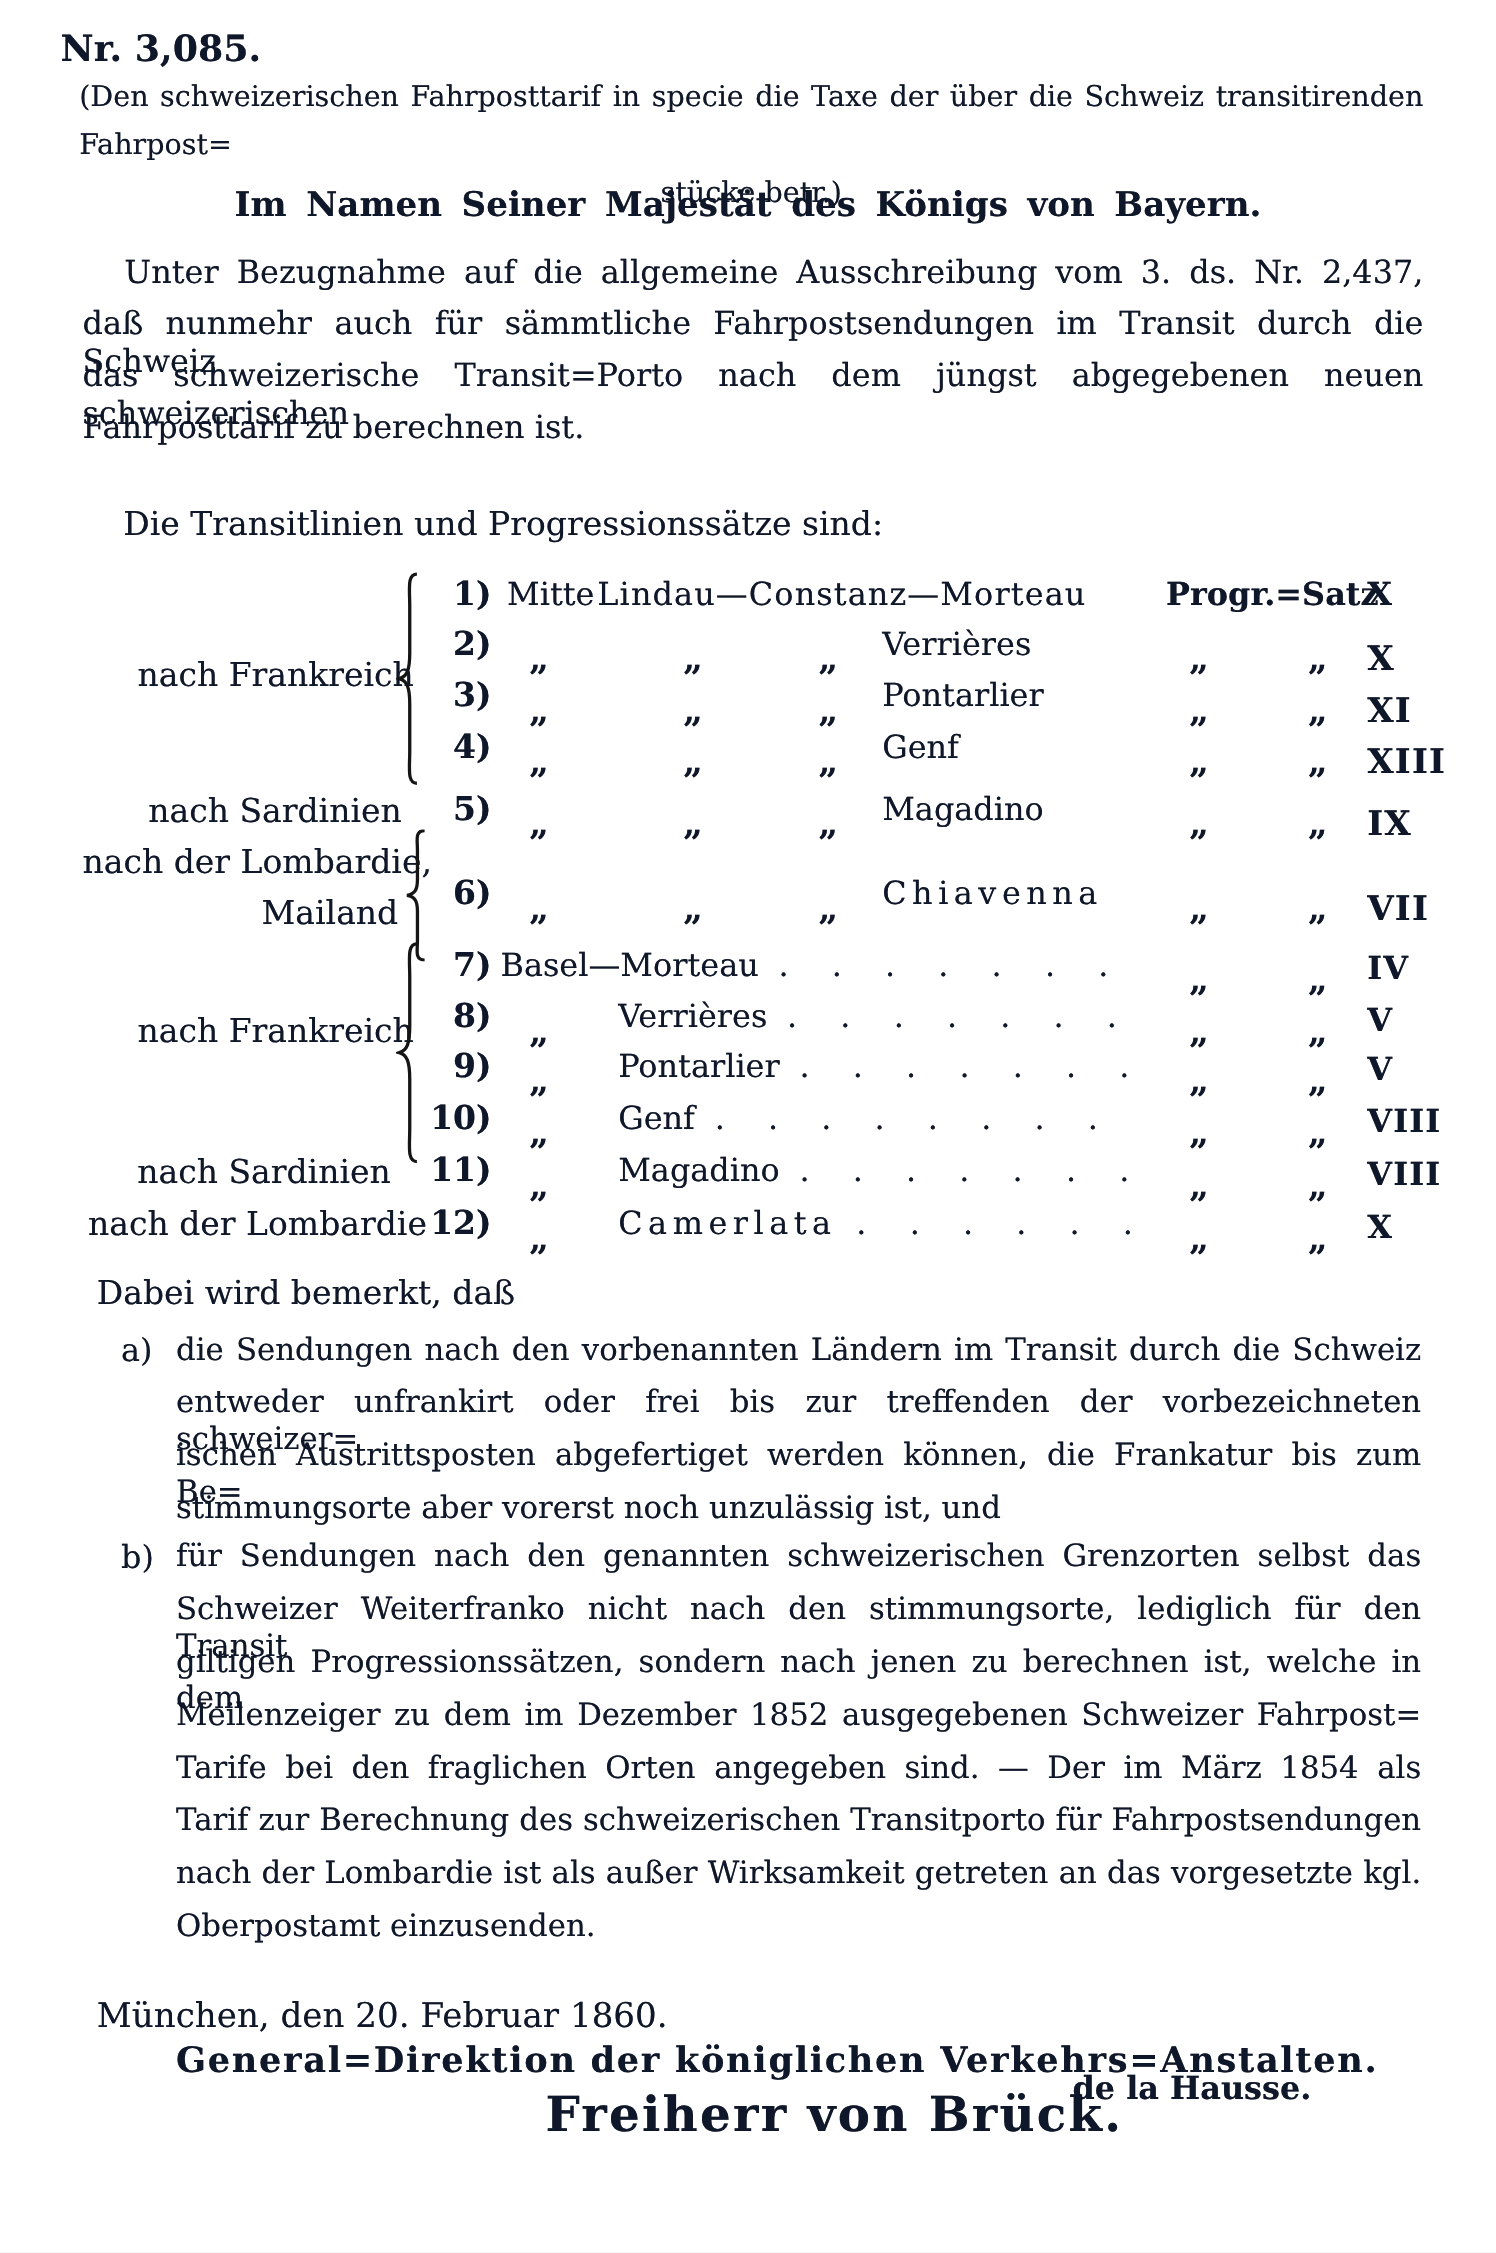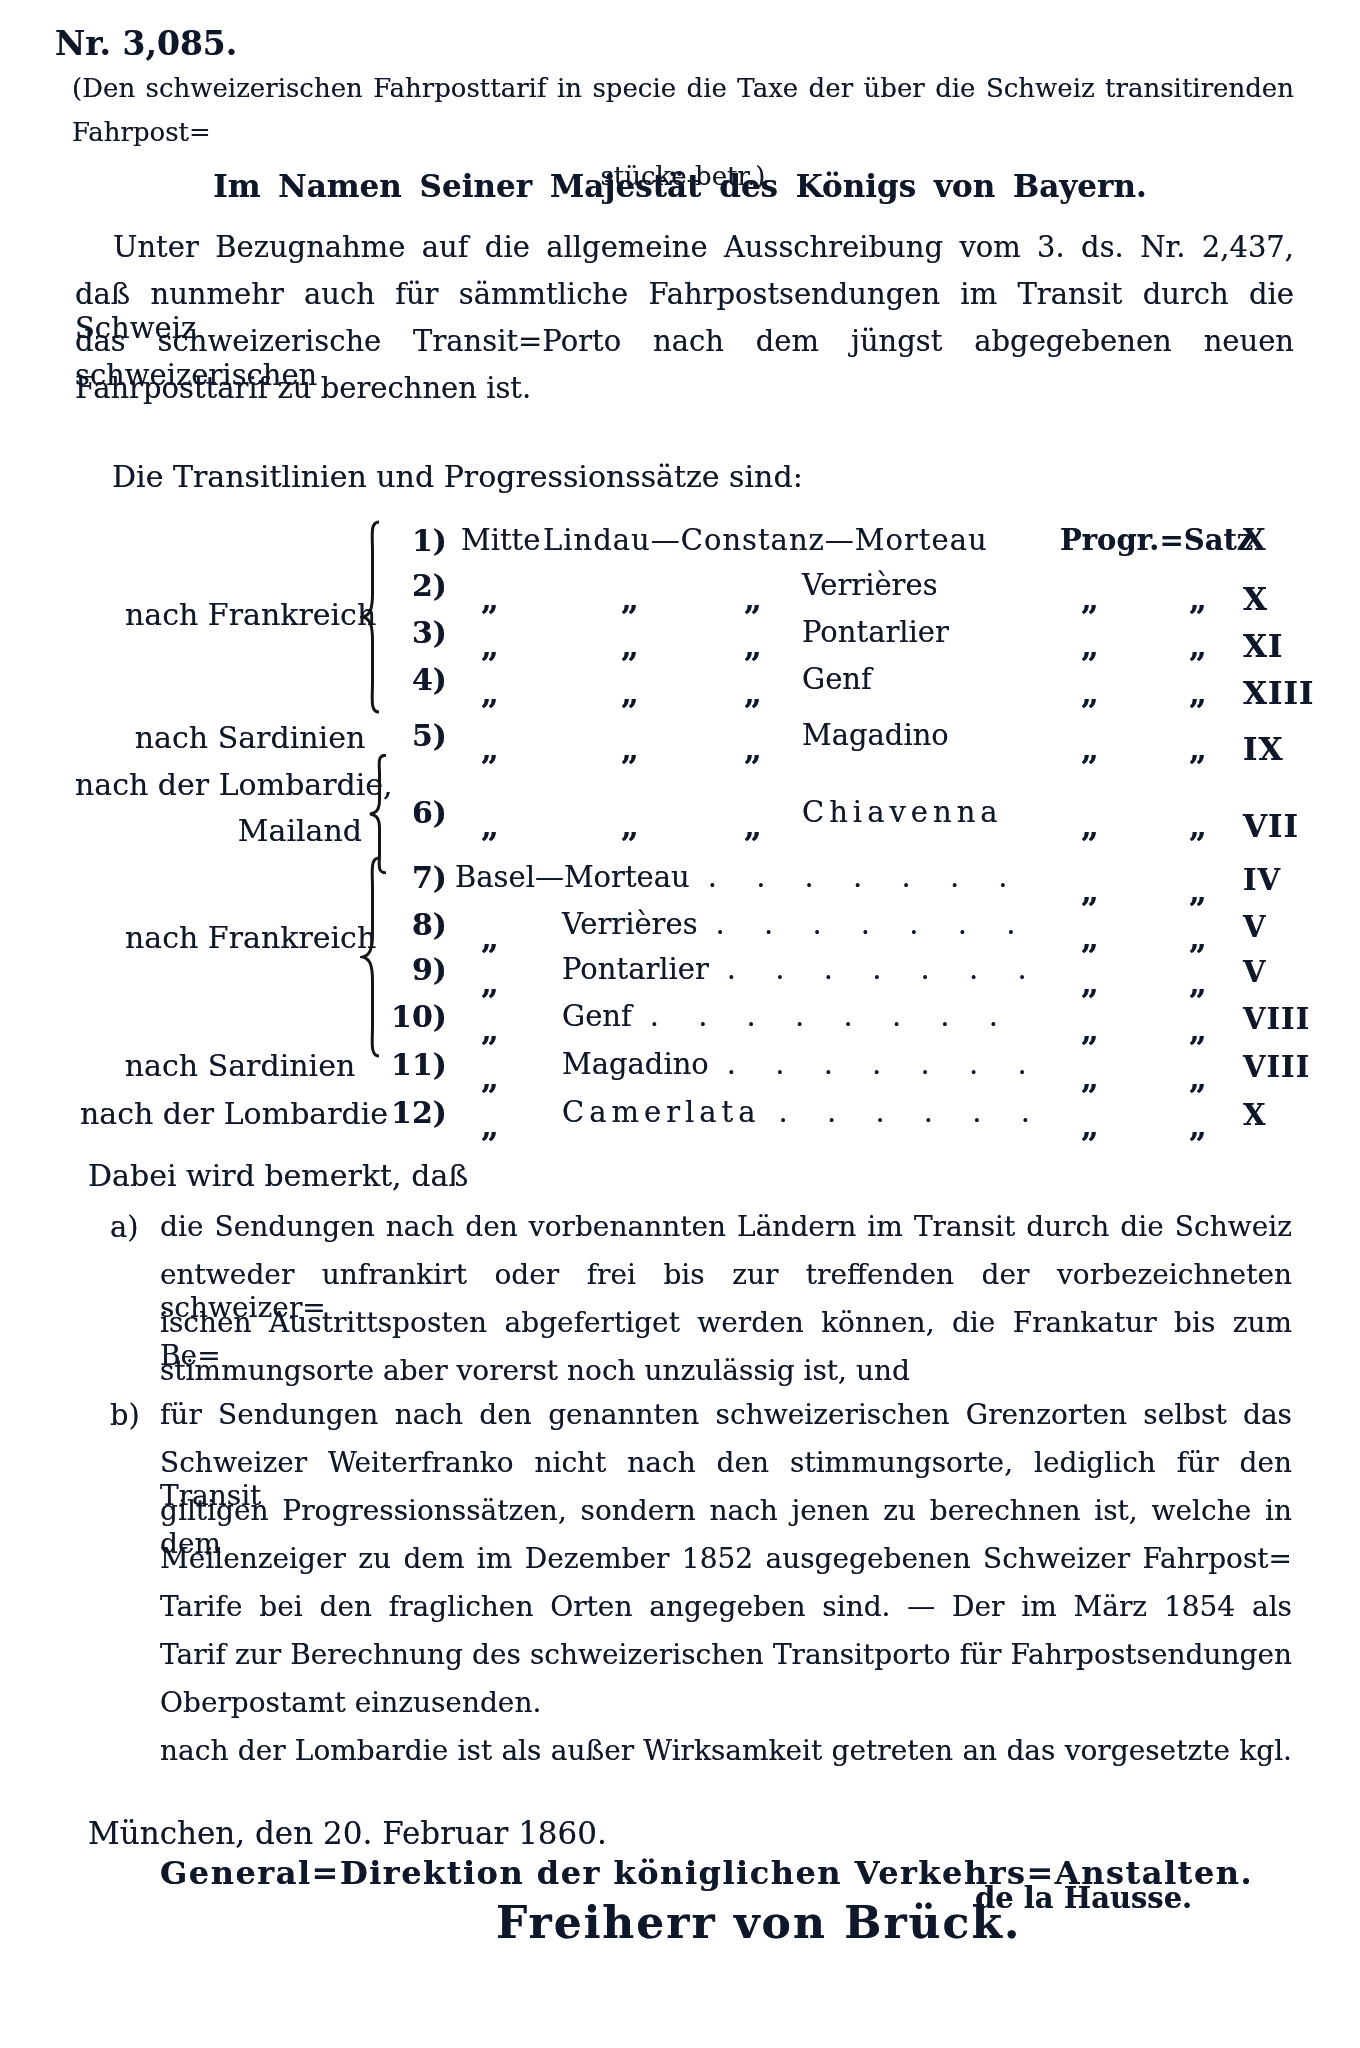--- a/index.html
+++ b/index.html
@@ -229,22 +229,22 @@
   </div>
 
   <div class="abs item item-block" style="top:1398px">
     <span class="marker">b)</span>
     <div class="iline jline">für Sendungen nach den genannten schweizerischen Grenzorten selbst das</div>
     <div class="iline jline">Schweizer Weiterfranko nicht nach den stimmungsorte, lediglich für den Transit</div>
     <div class="iline jline">giltigen Progressionssätzen, sondern nach jenen zu berechnen ist, welche in dem</div>
     <div class="iline jline">Meilenzeiger zu dem im Dezember 1852 ausgegebenen Schweizer Fahrpost=</div>
     <div class="iline jline">Tarife bei den fraglichen Orten angegeben sind. — Der im März 1854 als</div>
     <div class="iline jline">Tarif zur Berechnung des schweizerischen Transitporto für Fahrpostsendungen</div>
+    <div class="iline jline">nach der Lombardie ist als außer Wirksamkeit getreten an das vorgesetzte kgl.</div>
     <div class="iline lline">Oberpostamt einzusenden.</div>
-    <div class="iline jline">nach der Lombardie ist als außer Wirksamkeit getreten an das vorgesetzte kgl.</div>
   </div>
 
   <div class="abs place-date">München, den 20. Februar 1860.</div>
   <div class="abs authority">General=Direktion der königlichen Verkehrs=Anstalten.</div>
   <div class="abs sig-left">Freiherr von Brück.</div>
   <div class="abs sig-right">de la Hausse.</div>
 
 </div>
 
 </body></html>

